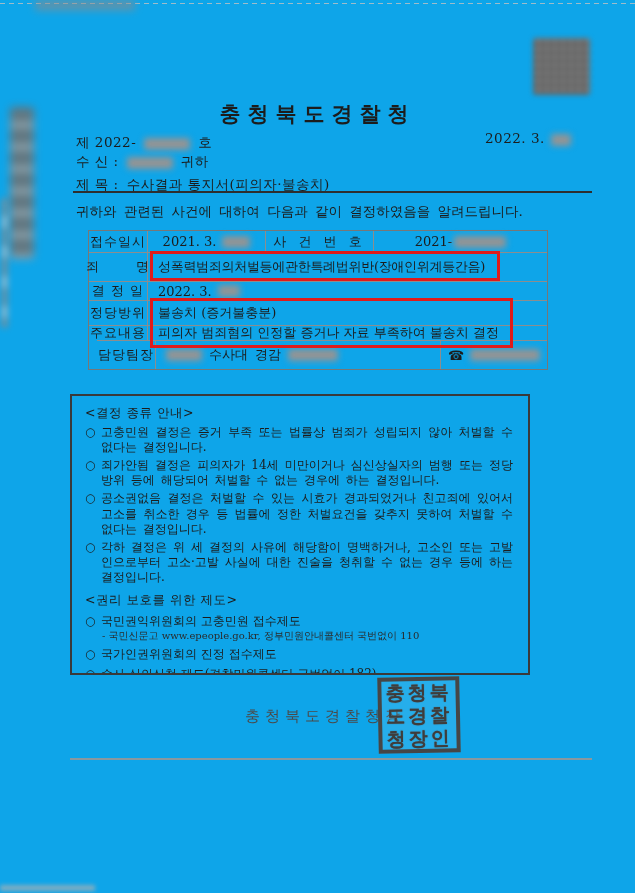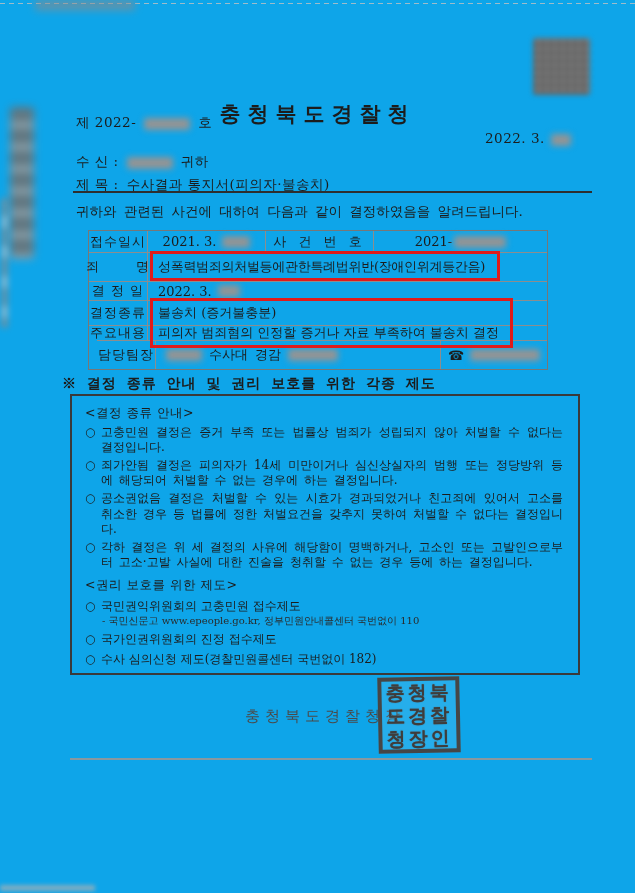--- a/index.html
+++ b/index.html
@@ -43,21 +43,21 @@
   .val { flex:1; display:flex; align-items:center; padding-left:10px; gap:6px; }
   .val.center { justify-content:center; padding-left:0;text-align:right; }
   .cell-b { border-right:1px solid #8d8d8d; display:flex; align-items:center; justify-content:center; flex-shrink:0; }
   .phone-cell { width:107px; border-left:1px solid #8d8d8d; display:flex;
     align-items:center; justify-content:center; gap:6px; }
   .redbox { position:absolute; border:3px solid #e01b1b; background:transparent; }
 
   
   .notice-head { position:absolute; left:62px; top:375px; font-size:14px; font-weight:bold;
     letter-spacing:1px; word-spacing:4px; }
-  .nbox { position:absolute; left:70px; top:394px; width:510px; height:281px;
+  .nbox { position:absolute; left:70px; top:394px; width:460px; height:281px;
     border:2px solid #3a3a3a; padding:7px 13px 6px 13px; font-size:12px; overflow:hidden; }
   .nsec { font-size:12.5px; letter-spacing:.5px; margin:2px 0 3px 0; }
   .nitem { display:flex; margin:3px 0; line-height:1.26; text-align:justify; word-spacing:2px; }
   .nbul { width:16px; flex-shrink:0; }
   .ntext { flex:1; padding-right:2px; }
   .nitem2 { margin:5px 0 0 0; }
   .nmain { display:flex; line-height:1.25; }
   .nsub { margin-left:17px; font-size:10px; line-height:1.3; color:#2a2a2a; }
   .sec2 { margin-top:7px; }
 
@@ -78,21 +78,21 @@
 
   <div class="top-dash"></div>
   <div class="smudge" style="left:35px; top:0; width:100px; height:10px; opacity:.7;"></div>
   <div class="qr-blur"></div>
   <div class="left-strip"></div>
   <div class="left-strip2"></div>
   <div class="bottom-artifact"></div>
 
   <div class="title">충청북도경찰청</div>
 
-  <div class="hline" style="left:76px; top:114px;"><span>제 2022-</span><span class="redact" style="width:46px; margin:0 8px;"></span><span>호</span></div>
+  <div class="hline" style="left:76px; top:134px;"><span>제 2022-</span><span class="redact" style="width:46px; margin:0 8px;"></span><span>호</span></div>
   <div class="hline" style="left:485px; top:130px;"><span>2022. 3.</span><span class="redact" style="width:20px; margin-left:6px;"></span></div>
 
   <div class="hline" style="left:76px; top:153px;"><span>수 신 :</span><span class="redact" style="width:46px; margin:0 8px;"></span><span>귀하</span></div>
 
   <div class="hline" style="left:76px; top:176px;"><span>제 목 :</span><span style="margin-left:8px;">수사결과 통지서(피의자·불송치)</span></div>
 
   <div class="hr-main"></div>
   <div class="intro">귀하와 관련된 사건에 대하여 다음과 같이 결정하였음을 알려드립니다.</div>
 
   <div class="tbl">
@@ -113,21 +113,21 @@
       <div class="val" style="letter-spacing:-.3px;">성폭력범죄의처벌등에관한특례법위반(장애인위계등간음)</div>
     </div>
     <div class="trow" style="height:19px;">
       <div class="lbl">결 정 일</div>
       <div class="val">
           <span>2022. 3.</span>
           <span class="redact" style="width:22px;"></span>
         </div>
     </div>
     <div class="trow" style="height:25px;">
-      <div class="lbl">결정종류</div>
+      <div class="lbl">정당방위</div>
       <div class="val">불송치 (증거불충분)</div>
     </div>
     <div class="trow" style="height:15px;">
       <div class="lbl">주요내용</div>
       <div class="val">피의자 범죄혐의 인정할 증거나 자료 부족하여 불송치 결정</div>
     </div>
     <div class="trow" style="height:23px; flex:1;margin-left:8px;">
       <div class="lbl">담당팀장</div>
       <div class="val" style="gap:7px;">
         <span class="redact" style="width:36px;"></span>
@@ -138,21 +138,20 @@
       <div class="phone-cell">
         <span>☎</span>
         <span class="redact" style="width:70px;"></span>
       </div>
     </div>
   </div>
 
   <div class="redbox" style="left:150px; top:251px; width:350px; height:30px;"></div>
   <div class="redbox" style="left:150px; top:298px; width:363px; height:50px;"></div>
 
-  <div class="notice-head">※ 결정 종류 안내 및 권리 보호를 위한 각종 제도</div>
 
   <div class="nbox">
     <div class="nsec">&lt;결정 종류 안내&gt;</div>
 
     <div class="nitem">
       <span class="nbul">○</span>
       <span class="ntext">고충민원 결정은 증거 부족 또는 법률상 범죄가 성립되지 않아 처벌할 수 없다는 결정입니다.</span>
     </div>
     <div class="nitem">
       <span class="nbul">○</span>

